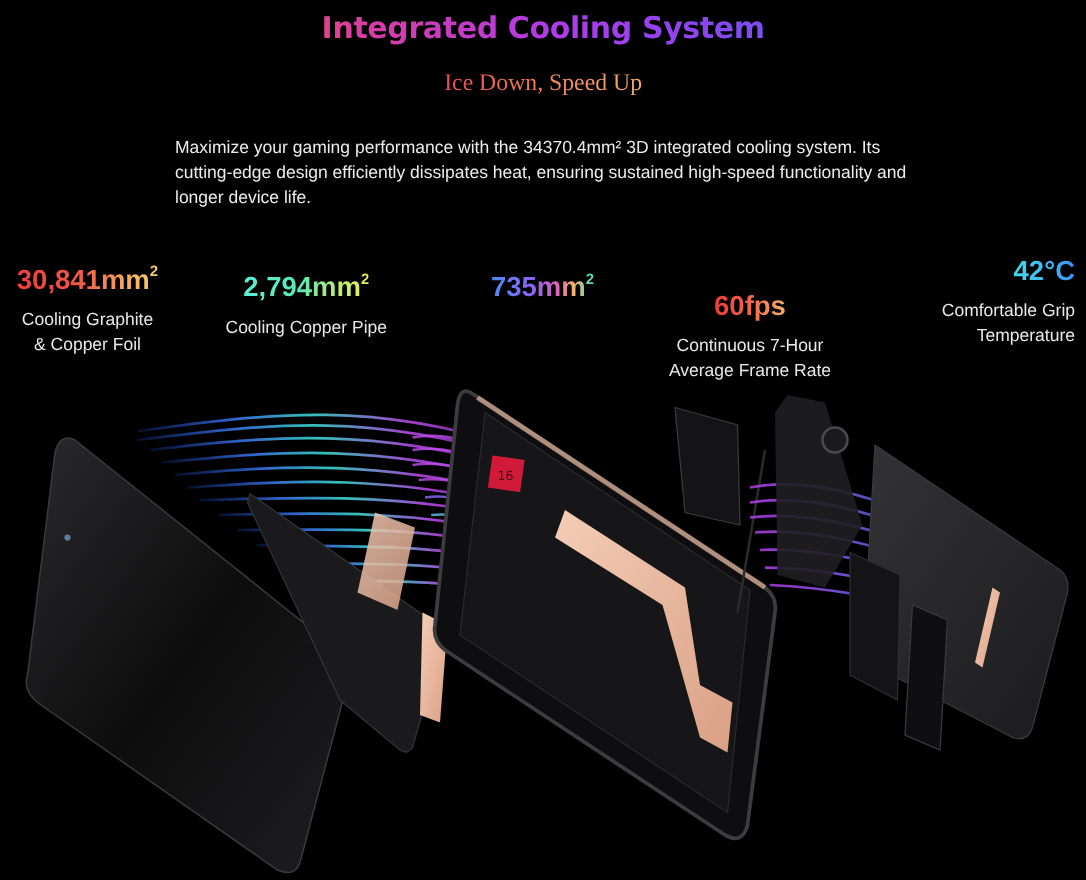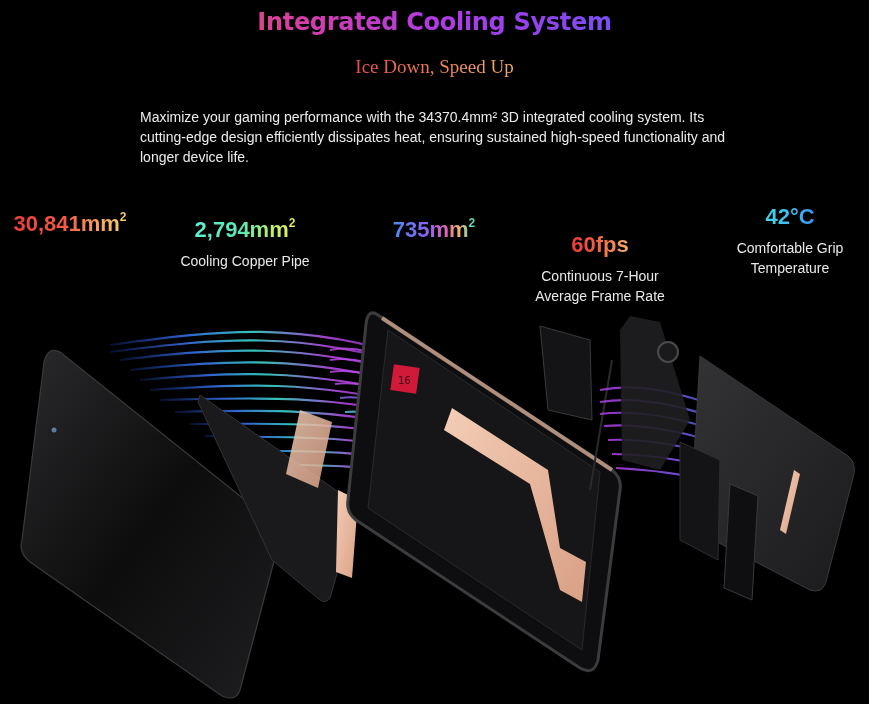--- a/index.html
+++ b/index.html
@@ -27,33 +27,35 @@
   .stat .val {
     font-family: Liberation Sans, sans-serif; font-weight: bold; font-size: 22px; line-height: 34px;
     -webkit-background-clip: text; background-clip: text; color: transparent; display: inline-block;
   }
   .stat .val sup { font-size: 12px; vertical-align: 10px; }
   .stat .lbl { font-size: 14px; line-height: 20px; color: #e9e9e9; margin-top: 4px; white-space: pre-line; }
   #s0 { left: 0; width: 140px; } #s0 .val { background-image: linear-gradient(90deg,#ee3d3d 0%,#f25a45 45%,#f7a35c 75%,#f6d36c 100%); }
   #s1 { left: 165px; width: 160px; top: 206px; } #s1 .val { background-image: linear-gradient(90deg,#5cf0d4 0%,#5ae8b6 45%,#c6f067 80%,#ecee5c 100%); }
   #s2 { left: 360px; width: 124px; top: 206px; } #s2 .val { background-image: linear-gradient(90deg,#4b8df5 0%,#8b63f2 40%,#e064b8 65%,#f5b06a 80%,#46e4c7 100%); margin-left: 24px; }
   #s3 { left: 515px; width: 170px; top: 200px; } #s3 .val { background-image: linear-gradient(90deg,#ec3a3a 0%,#f26045 45%,#f6b06a 100%); margin-top: 28px; }
-  #s4 { left: 720px; width: 140px; top: 200px; } #s4 .val { background-image: linear-gradient(90deg,#42d6e8 0%,#3fb6f2 60%,#3d8ff1 100%); }
+  #s4 { left: 720px; width: 140px; top: 200px; text-align: right; } #s4 .val { background-image: linear-gradient(90deg,#42d6e8 0%,#3fb6f2 60%,#3d8ff1 100%); }
   .stat .lbl { }
   .illus { position: absolute; left: 0; top: 290px; width: 869px; height: 414px; }
 </style>
 </head>
 <body>
 
 <div class="title">Integrated Cooling System</div>
 <div class="subtitle">Ice Down, Speed Up</div>
 <div class="desc">Maximize your gaming performance with the 34370.4mm² 3D integrated cooling system. Its cutting-edge design efficiently dissipates heat, ensuring sustained high-speed functionality and longer device life.</div>
 
 <div class="stat" id="s0">
   <div class="val"><span>30,841mm</span><sup>2</sup></div>
+  <div class="lbl">Cooling Graphite
+&amp; Copper Foil</div>
 </div>
 <div class="stat" id="s1">
   <div class="val"><span>2,794mm</span><sup>2</sup></div>
   <div class="lbl">Cooling Copper Pipe</div>
 </div>
 <div class="stat" id="s2">
   <div class="val"><span>735mm</span><sup>2</sup></div>
 </div>
 <div class="stat" id="s3">
   <div class="val"><span>60fps</span></div>

